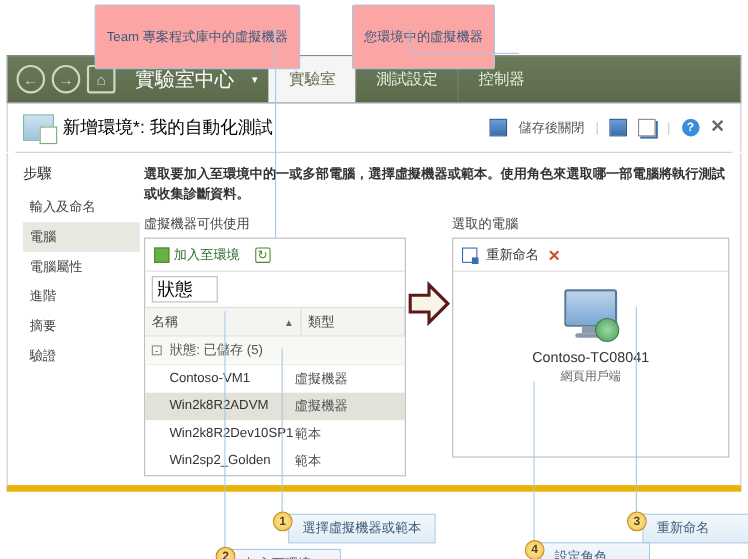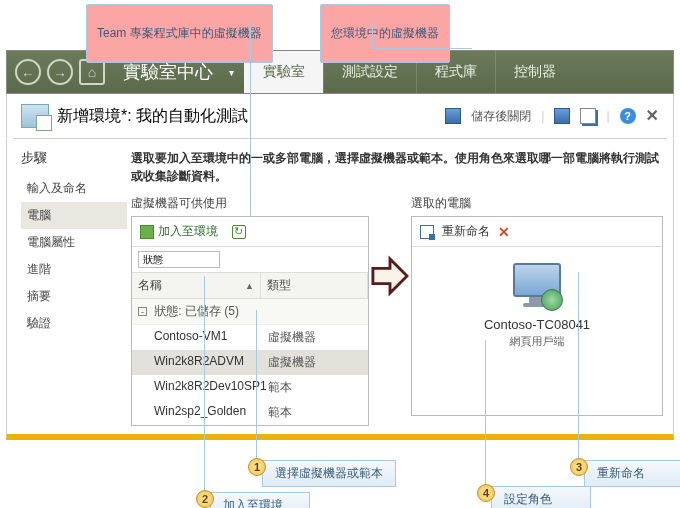--- a/index.html
+++ b/index.html
@@ -54,25 +54,25 @@
   .panel-title { font-size: 12px; color: #444; margin-bottom: 4px; }
   .panel-left { width: 238px; }
   .panel-box { border: 1px solid #bbb; background: #fff; }
   .panel-toolbar { display: flex; align-items: center; gap: 14px; padding: 6px 8px; border-bottom: 1px solid #ddd; }
   .tb-btn { display: flex; align-items: center; gap: 4px; color: #2a6a2a; font-size: 12px; }
   .tb-icon-green { width:14px; height:14px; background:#6ab04a; border:1px solid #4a8a2a; display:inline-block;}
   .tb-icon-refresh { width:14px; height:14px; border:1px solid #4a8a2a; border-radius:2px; display:inline-block; position:relative;}
   .tb-icon-refresh::after{content:"↻"; color:#4a8a2a; font-size:11px; position:absolute; left:1px; top:-1px;}
   
   .filter-row { padding: 4px 6px; }
-  .filter-input { width: 82px; border:1px solid #bbb; padding:2px 4px; font-size:10px;}
+  .filter-input { width: 60px; border:1px solid #bbb; padding:2px 4px; font-size:16px;}
   
   .grid-head { display:flex; border-top:1px solid #ddd; border-bottom:1px solid #ddd; background:#f4f4f0;}
   .grid-head-cell { padding:4px 6px; font-size:12px; color:#444; border-right:1px solid #ddd;}
-  .gh-name { width: 129px; display:flex; justify-content:space-between; align-items:center;}
+  .gh-name { width: 142px; display:flex; justify-content:space-between; align-items:center;}
   .gh-type { flex:1; }
   .sort-arrow { font-size:9px; color:#666;}
   
   .group-row { padding:4px 6px; background:#f8f8f4; font-size:12px; color:#555; border-bottom:1px solid #eee;}
   .group-toggle { display:inline-block; width:9px; height:9px; border:1px solid #888; text-align:center; line-height:8px; font-size:9px; margin-right:4px;}
   
   .grid-row { display:flex; font-size:12px; }
   .grid-row.selected { background:#e2e2da;}
   .gr-name { width:130px; padding:4px 6px 4px 22px; }
   .gr-type { flex:1; padding:4px 6px; color:#555;}
@@ -120,21 +120,20 @@
   <div class="ribbon-nav">
     <div class="nav-circle">←</div>
     <div class="nav-circle">→</div>
     <div class="nav-home">⌂</div>
   </div>
   <div class="ribbon-title">實驗室中心</div>
   <div class="ribbon-drop">▾</div>
   <div class="ribbon-tabs">
     <div class="ribbon-tab active">實驗室</div>
     <div class="ribbon-tab">測試設定</div>
-    <div class="ribbon-tab">程式庫</div>
     <div class="ribbon-tab">控制器</div>
   </div>
 </div>
 
 <div class="subhead">
   <div class="subhead-left">
     <div class="subhead-icon"></div>
     <div class="subhead-title">新增環境*: 我的自動化測試</div>
   </div>
   <div class="subhead-right">

